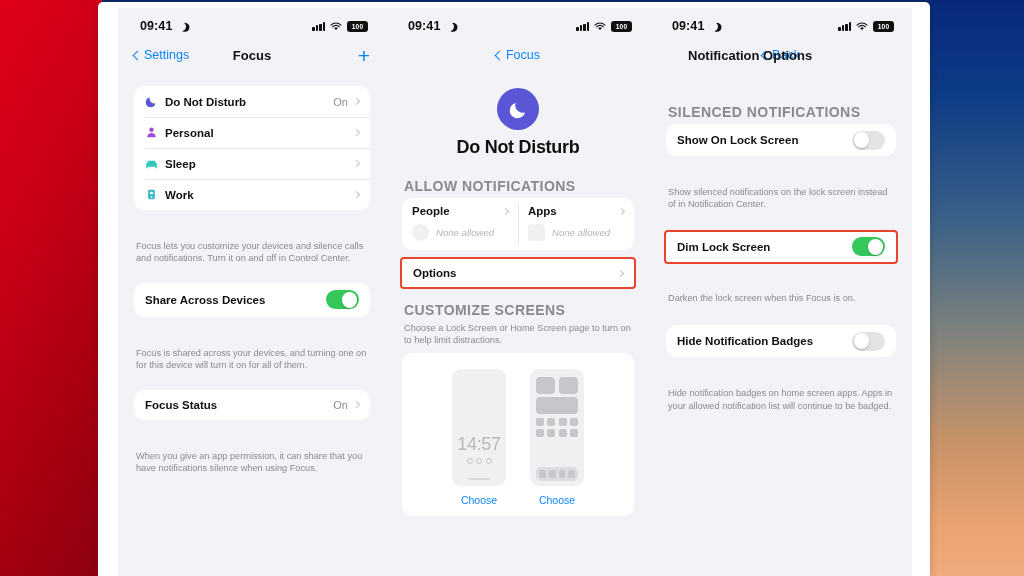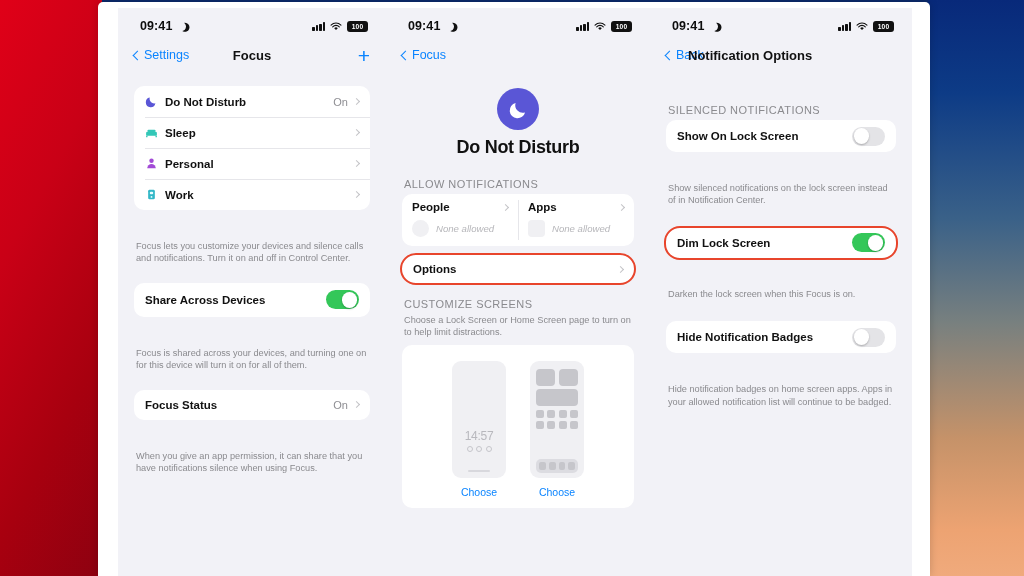--- a/index.html
+++ b/index.html
@@ -71,21 +71,21 @@
   .batt {
     min-width: 21px; height: 11px; border-radius: 3px; background: #111;
     color: #fff; font-size: 6.6px; font-weight: 700;
     display: flex; align-items: center; justify-content: center;
     letter-spacing: .1px; padding: 0 2px;
   }
 
   
   .navbar {
     height: 34px; display: flex; align-items: center;
-    padding: 0 16px; position: relative;
+    padding: 0 16px; position: relative; justify-content: center;
   }
   .nav-back {
     display: flex; align-items: center; gap: 3px;
     color: #0a84ff; font-size: 12.5px; cursor: pointer;
   }
   .chev-l {
     width: 7px; height: 7px;
     border-left: 1.9px solid #0a84ff; border-bottom: 1.9px solid #0a84ff;
     transform: rotate(45deg); display: inline-block;
   }
@@ -119,21 +119,21 @@
     width: 5px; height: 5px;
     border-right: 1.6px solid #c3c3c7; border-top: 1.6px solid #c3c3c7;
     transform: rotate(45deg); display: inline-block;
   }
   .footnote {
     font-size: 9.2px; line-height: 1.35; color: #8a8a8e;
     padding: 6px 18px 0 18px;
     margin-top: 24px;
   }
   .grouphdr {
-    font-size: 11px; font-weight: 400; letter-spacing: .45px;
+    font-size: 14px; font-weight: 700; letter-spacing: .45px;
     color: #8a8a8e; padding: 0 18px 4px 18px; text-transform: uppercase;
   }
   .groupsub {
     font-size: 9.2px; line-height: 1.35; color: #8a8a8e;
     padding: 0 18px 6px 18px;
   }
 
   
   .toggle {
     width: 33px; height: 19px; border-radius: 10px;
@@ -178,21 +178,21 @@
   .custom-card {
     background: #fff; border-radius: 10px; margin: 0 16px;
     padding: 16px 0 10px 0; display: flex; justify-content: center; gap: 24px;
   }
   .screen-prev { text-align: center; }
   .prev-lock {
     width: 54px; height: 117px; border-radius: 9px; background: #f0f0f3;
     display: flex; flex-direction: column; align-items: center;
     justify-content: center; position: relative;
   }
-  .prev-time { font-size: 12px; color: #b8b8bd; font-weight: 400; letter-spacing: -.3px; margin-top: 43px; }
+  .prev-time { font-size: 18px; color: #b8b8bd; font-weight: 400; letter-spacing: -.3px; margin-top: 43px; }
   .prev-dots { display: flex; gap: 3.5px; margin-top: 3px; }
   .prev-dots i {
     width: 6px; height: 6px; border-radius: 50%;
     border: 1.2px solid #c6c6cb; display: block;
   }
   .prev-bar {
     position: absolute; bottom: 6px; left: 50%; transform: translateX(-50%);
     width: 22px; height: 2px; border-radius: 1px; background: #d8d8dd;
   }
   .prev-home {
@@ -203,21 +203,21 @@
   .big-w { width: 19px; height: 17px; border-radius: 4px; background: #c6c6cb; }
   .wide-w { width: 41.5px; height: 17px; border-radius: 4px; background: #c6c6cb; }
   .sm-w { width: 8px; height: 8px; border-radius: 2px; background: #c6c6cb; }
   .dock {
     margin-top: auto; background: #dcdce1; border-radius: 5px;
     padding: 3px; display: flex; gap: 3px; justify-content: center;
   }
   .choose { font-size: 10.5px; color: #0a84ff; margin-top: 8px; cursor: pointer; }
 
   
-  .hl { outline: 2.5px solid #e8452c; border-radius: 14px; }
+  .hl { outline: 2.5px solid #e8452c; border-radius: 2px; }
 </style>
 </head>
 <body>
 
 <div id="bg-left"></div>
 <div id="bg-right"></div>
 
 <div id="frame">
 <div id="screens">
 
@@ -258,52 +258,52 @@
     <div class="card">
 
       <div class="row" style="min-height:31px">
         <span class="row-ico">
           <svg class="ficon" viewBox="0 0 14 14">
                 <path d="M11.2 8.9A5 5 0 0 1 5.1 2.8a5.2 5.2 0 1 0 6.1 6.1Z" fill="#5a56d6"></path>
               </svg>
         </span>
         <span class="row-label">Do Not Disturb</span>
         <span class="row-value">On</span>
+        <span class="chev-r"></span>
+      </div>
+
+      <div class="row" style="min-height:31px">
+        <span class="row-ico">
+          <svg class="ficon" viewBox="0 0 14 14">
+                <circle cx="7" cy="4" r="2.4" fill="#a24bd6"></circle>
+                <path d="M2.4 12.2a4.6 4.6 0 0 1 9.2 0Z" fill="#a24bd6"></path>
+              </svg>
+        </span>
+        <span class="row-label">Personal</span>
+        <span class="row-value"></span>
         <span class="chev-r"></span>
       </div>
 
       <div class="row" style="min-height:31px">
         <span class="row-ico">
           <svg class="ficon" viewBox="0 0 14 14">
             <rect x="1.2" y="6.3" width="11.6" height="4.2" rx="1.3" fill="#32c7b7"></rect>
             <rect x="2.6" y="4" width="8.8" height="2.5" rx="1.2" fill="#32c7b7"></rect>
             <rect x="1.2" y="10.3" width="1.5" height="1.8" fill="#32c7b7"></rect>
             <rect x="11.3" y="10.3" width="1.5" height="1.8" fill="#32c7b7"></rect>
           </svg>
         </span>
         <span class="row-label">Sleep</span>
         <span class="row-value"></span>
         <span class="chev-r"></span>
       </div>
 
       <div class="row" style="min-height:31px">
         <span class="row-ico">
           <svg class="ficon" viewBox="0 0 14 14">
-                <circle cx="7" cy="4" r="2.4" fill="#a24bd6"></circle>
-                <path d="M2.4 12.2a4.6 4.6 0 0 1 9.2 0Z" fill="#a24bd6"></path>
-              </svg>
-        </span>
-        <span class="row-label">Personal</span>
-        <span class="row-value"></span>
-        <span class="chev-r"></span>
-      </div>
-
-      <div class="row" style="min-height:31px">
-        <span class="row-ico">
-          <svg class="ficon" viewBox="0 0 14 14">
             <rect x="3.4" y="2" width="7.2" height="10.2" rx="1.5" fill="#32b7c7"></rect>
             <rect x="5.2" y="4.1" width="3.6" height="2.6" rx="1.1" fill="#eafcff"></rect>
             <circle cx="7" cy="9.6" r="1" fill="#eafcff"></circle>
           </svg>
         </span>
         <span class="row-label">Work</span>
         <span class="row-value"></span>
         <span class="chev-r"></span>
       </div>
     </div>

